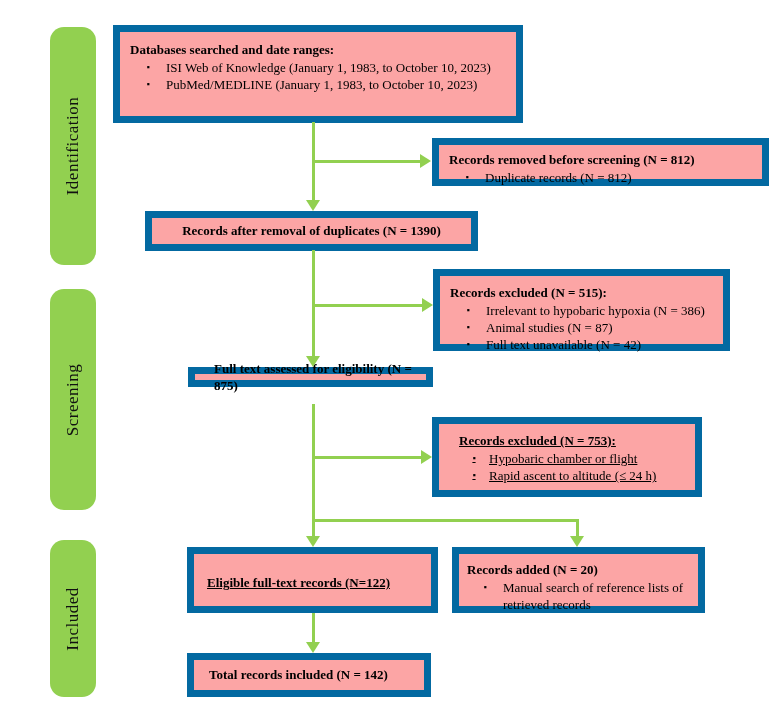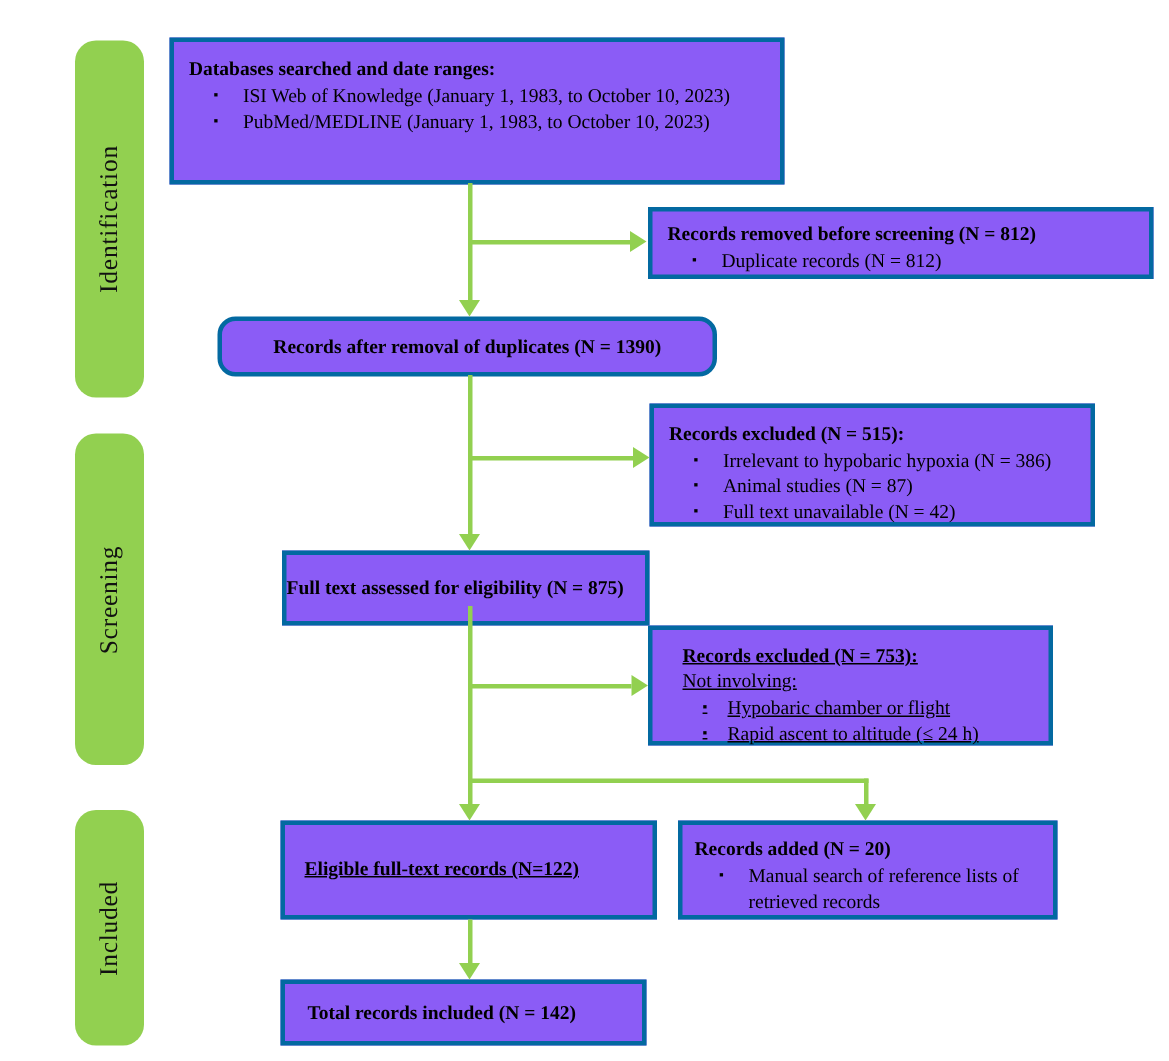--- a/index.html
+++ b/index.html
@@ -34,34 +34,33 @@
     letter-spacing: 0.5px;
   }
   .band-identification { top: 27px;  height: 238px; }
   .band-screening      { top: 289px; height: 221px; }
   .band-included       { top: 540px; height: 157px; }
 
   
   .fbox {
     position: absolute;
     box-sizing: border-box;
-    border: 3px solid #0369a1;
-    background: #8b5cf6;
+    border: 7px solid #0369a1;
+    background: #fca5a5;
     color: #000000;
     font-size: 13px;
     line-height: 1.32;
   }
   .fbox .title { font-weight: bold; }
   .fbox .plain { font-weight: normal; }
   .center-box {
     display: flex;
     align-items: center;
     justify-content: center;
     text-align: center;
-    border-radius: 12px;
   }
   .vcenter-box {
     display: flex;
     align-items: center;
   }
   ul.bullets {
     list-style: none;
     margin: 1px 0 0 0;
     padding: 0;
   }
@@ -75,21 +74,21 @@
     font-size: 9px;
     padding-top: 3px;
   }
   .blt-narrow { flex: 0 0 30px; }
   .btxt { flex: 1; }
 
   #box-identified       { left: 113px; top: 25px;  width: 410px; height: 98px; padding: 9px 10px; }
   #box-removed          { left: 432px; top: 138px; width: 337px; height: 48px; padding: 6px 10px; }
   #box-after-duplicates { left: 145px; top: 211px; width: 333px; height: 40px; }
   #box-excluded-515     { left: 433px; top: 269px; width: 297px; height: 82px; padding: 8px 10px; }
-  #box-full-text        { left: 188px; top: 367px; width: 245px; height: 50px; }
+  #box-full-text        { left: 188px; top: 367px; width: 245px; height: 20px; padding-left: 19px; }
   #box-excluded-753     { left: 432px; top: 417px; width: 270px; height: 80px; padding: 8px 20px; text-decoration: underline; }
   #box-eligible         { left: 187px; top: 547px; width: 251px; height: 66px; padding: 20px 13px; text-decoration: underline; }
   #box-added            { left: 452px; top: 547px; width: 253px; height: 66px; padding: 7px 8px; }
   #box-total            { left: 187px; top: 653px; width: 244px; height: 44px; padding-left: 15px; text-align: center; }
 
   #box-identified .total { margin-top: 15px; font-weight: bold; }
 
   
   .line {
     position: absolute;
@@ -187,21 +186,20 @@
       </li>
     </ul>
   </div>
 
   <div class="fbox vcenter-box" id="box-full-text">
     <div class="title">Full text assessed for eligibility (N = 875)</div>
   </div>
 
   <div class="fbox" id="box-excluded-753">
     <div class="title">Records excluded (N = 753):</div>
-    <div class="plain">Not involving:</div>
     <ul class="bullets">
       <li>
         <span class="blt blt-narrow">▪</span>
         <span class="btxt">Hypobaric chamber or flight</span>
       </li>
       <li>
         <span class="blt blt-narrow">▪</span>
         <span class="btxt">Rapid ascent to altitude (≤ 24 h)</span>
       </li>
     </ul>

